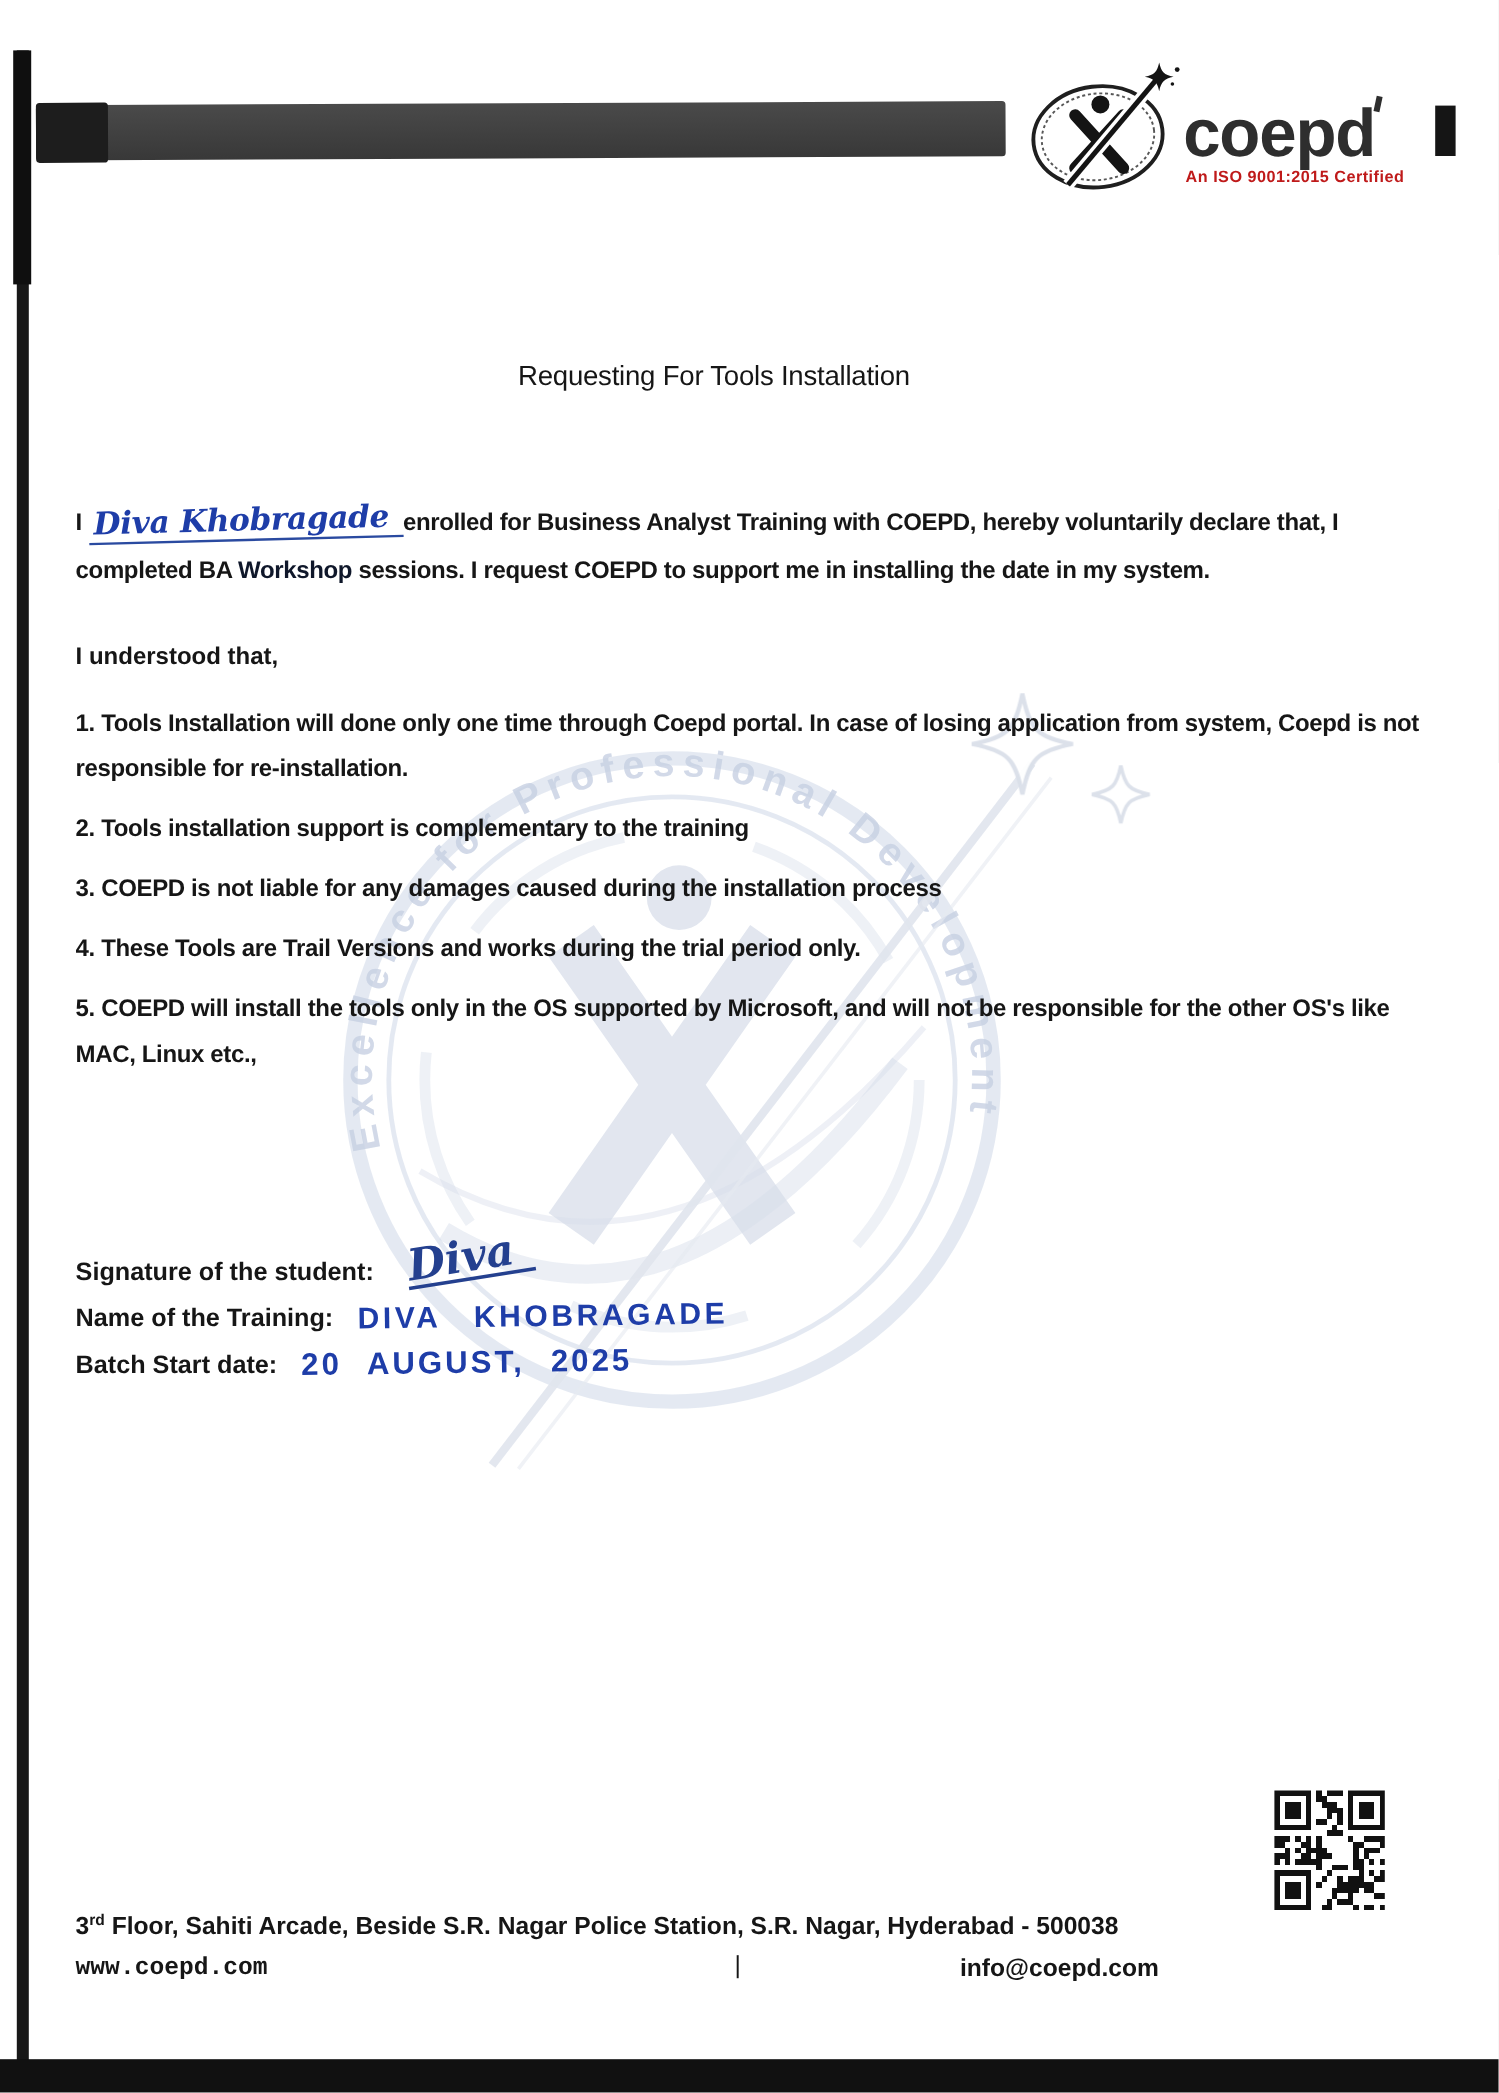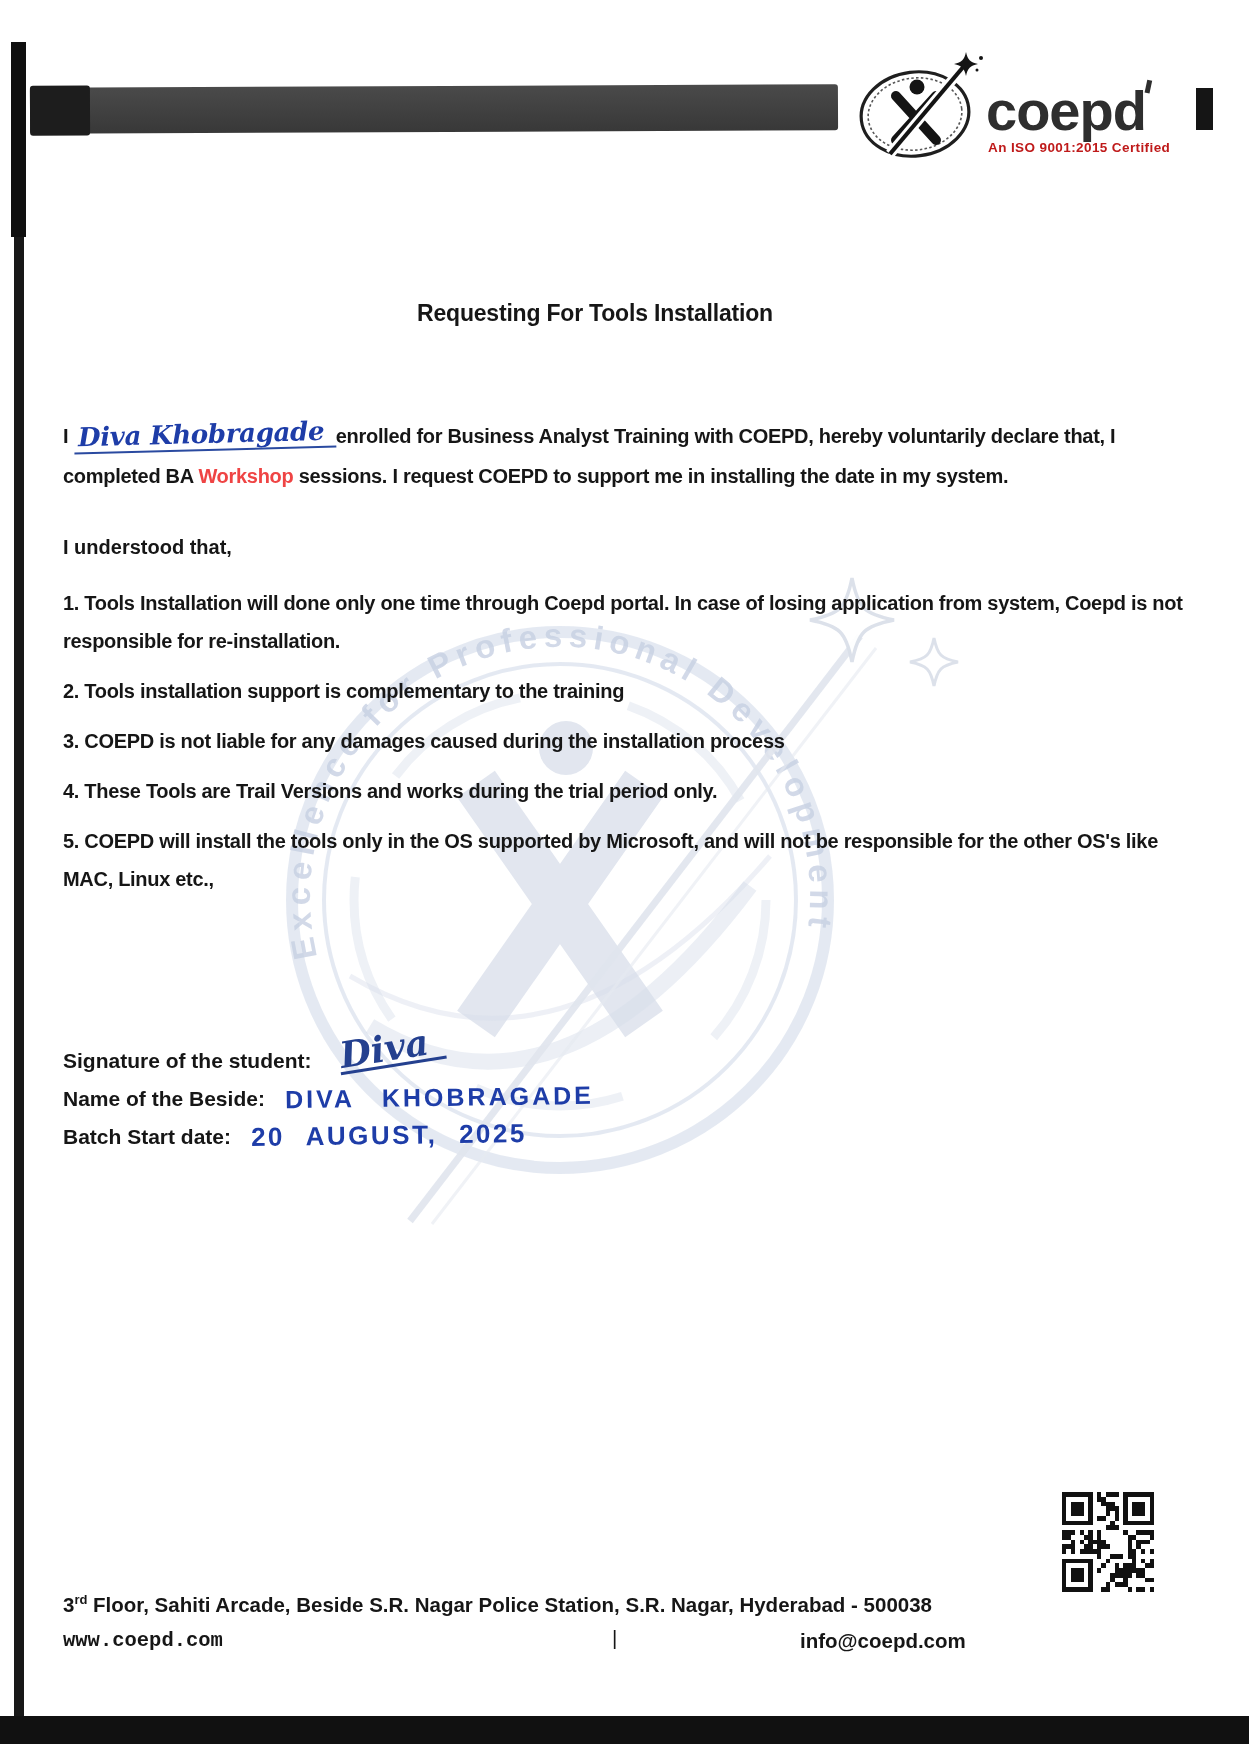--- a/index.html
+++ b/index.html
@@ -13,28 +13,28 @@
     background:linear-gradient(180deg,#4a4a4a,#383838);transform:rotate(-0.25deg);border-radius:3px;}
   .scan-top-bar::before{content:"";position:absolute;left:0;top:-2px;width:60px;height:50px;background:#1d1d1d;border-radius:3px;}
   .scan-left-bar{position:absolute;left:14px;top:42px;width:10px;height:1680px;background:#181818;}
   .scan-left-bar::before{content:"";position:absolute;left:-3px;top:0;width:15px;height:195px;background:#0f0f0f;}
   .scan-bottom-bar{position:absolute;left:0;top:1716px;width:1249px;height:28px;background:#111;}
   .scan-corner-mark{position:absolute;left:1196px;top:88px;width:17px;height:42px;background:#151515;}
   
   .logo{position:absolute;left:848px;top:46px;width:350px;height:118px;}
   
   .doc-title{position:absolute;left:0;top:300px;width:1190px;text-align:center;
-    font-size:23px;font-weight:700;letter-spacing:-0.2px;}
+    font-size:23px;font-weight:400;letter-spacing:-0.2px;}
   
   .intro{position:absolute;left:63px;top:396px;width:1125px;font-size:20px;font-weight:700;
     line-height:40px;letter-spacing:-0.3px;z-index:2;}
   .handwritten-name{font-family:"DejaVu Serif",serif;font-style:italic;font-weight:700;font-size:26px;
     color:#1e3da8;border-bottom:2px solid #2a4aa0;display:inline-block;transform:rotate(-1.5deg);
     padding:0 12px 0 4px;line-height:30px;}
-  .faded{color:#ef4444;}
+  .faded{color:#0f172a;}
   .understood{position:absolute;left:63px;top:536px;font-size:20px;font-weight:700;z-index:2;}
   .terms{position:absolute;left:63px;top:584px;width:1130px;font-size:20px;font-weight:700;
     line-height:38px;letter-spacing:-0.3px;z-index:2;}
   .terms p{margin:0 0 12px 0;}
   
   .watermark{position:absolute;left:230px;top:556px;width:960px;height:700px;pointer-events:none;z-index:1;}
   
   .sig{position:absolute;left:63px;top:1040px;font-size:21px;font-weight:700;line-height:37px;z-index:2;}
   .sig .row{white-space:nowrap;}
   .value{font-size:26px;color:#1e3da8;font-weight:700;letter-spacing:2.5px;word-spacing:12px;
@@ -121,21 +121,21 @@
     <p>4. These Tools are Trail Versions and works during the trial period only.</p>
     <p>5. COEPD will install the tools only in the OS supported by Microsoft, and will not be responsible for the other OS's like MAC, Linux etc.,</p>
   </div>
 
   <div class="sig">
     <div class="row">
       <span>Signature of the student:</span>
       <span class="script">Diva</span>
     </div>
     <div class="row">
-      <span>Name of the Beside:</span>
+      <span>Name of the Training:</span>
       <span class="value name">DIVA KHOBRAGADE</span>
     </div>
     <div class="row">
       <span>Batch Start date:</span>
       <span class="value">20 AUGUST, 2025</span>
     </div>
   </div>
 
   <div class="qr">
     <svg viewBox="0 0 21 21" preserveAspectRatio="none" shape-rendering="crispEdges">

